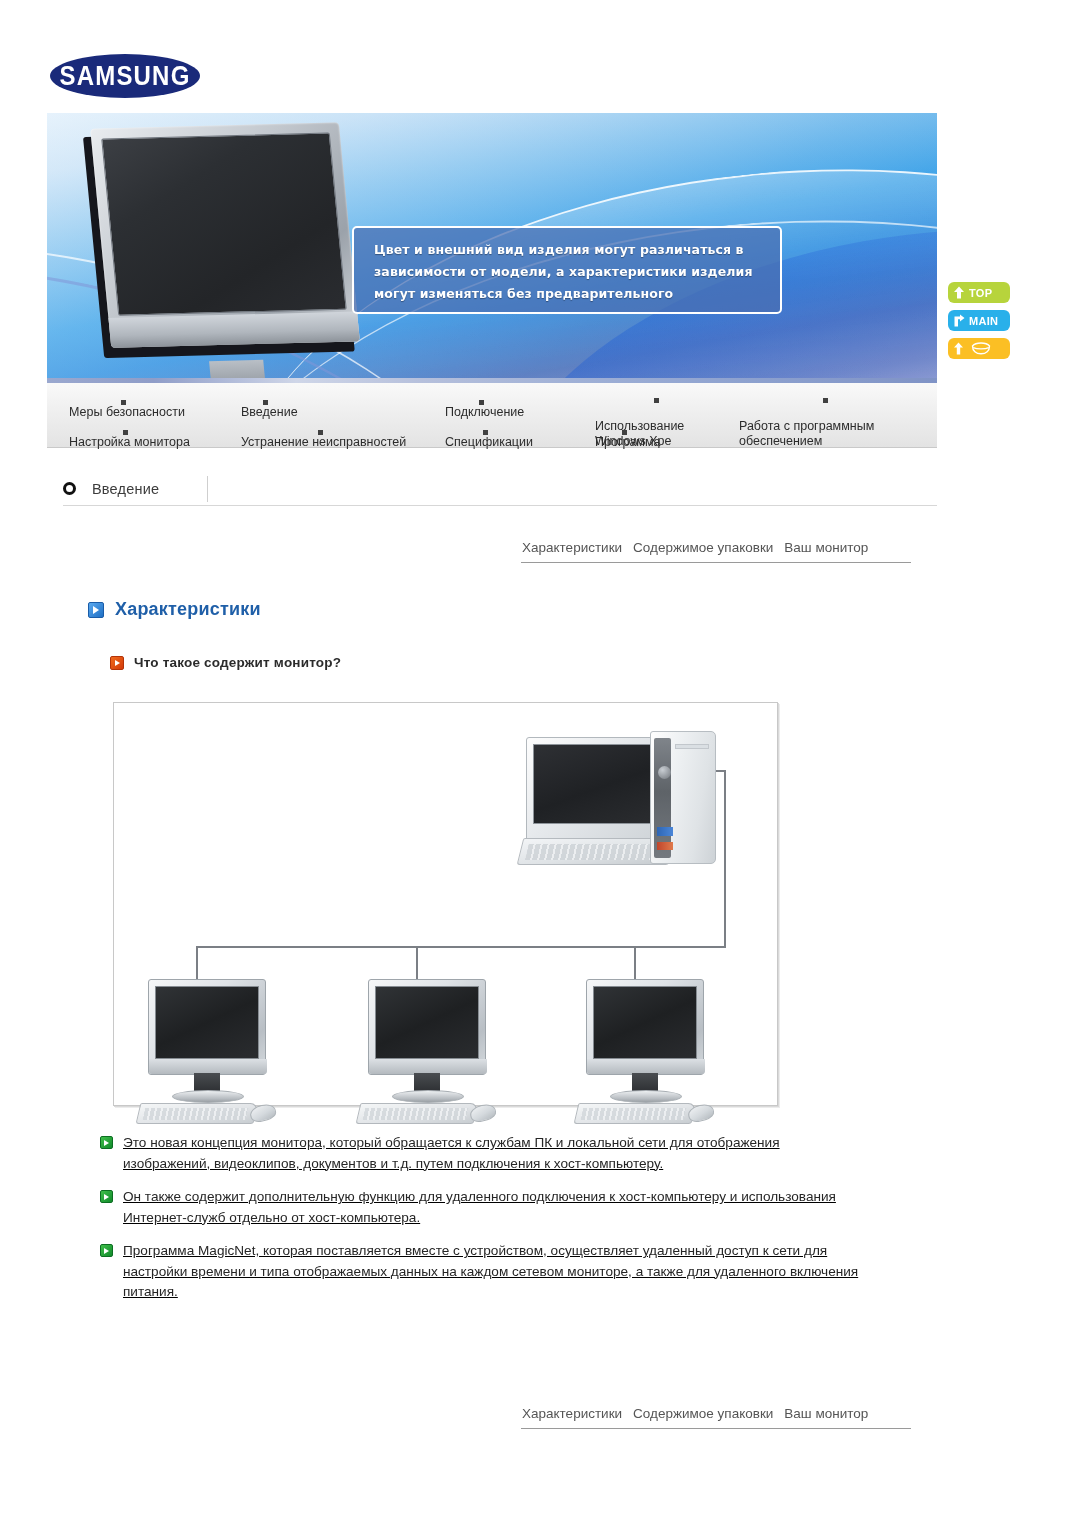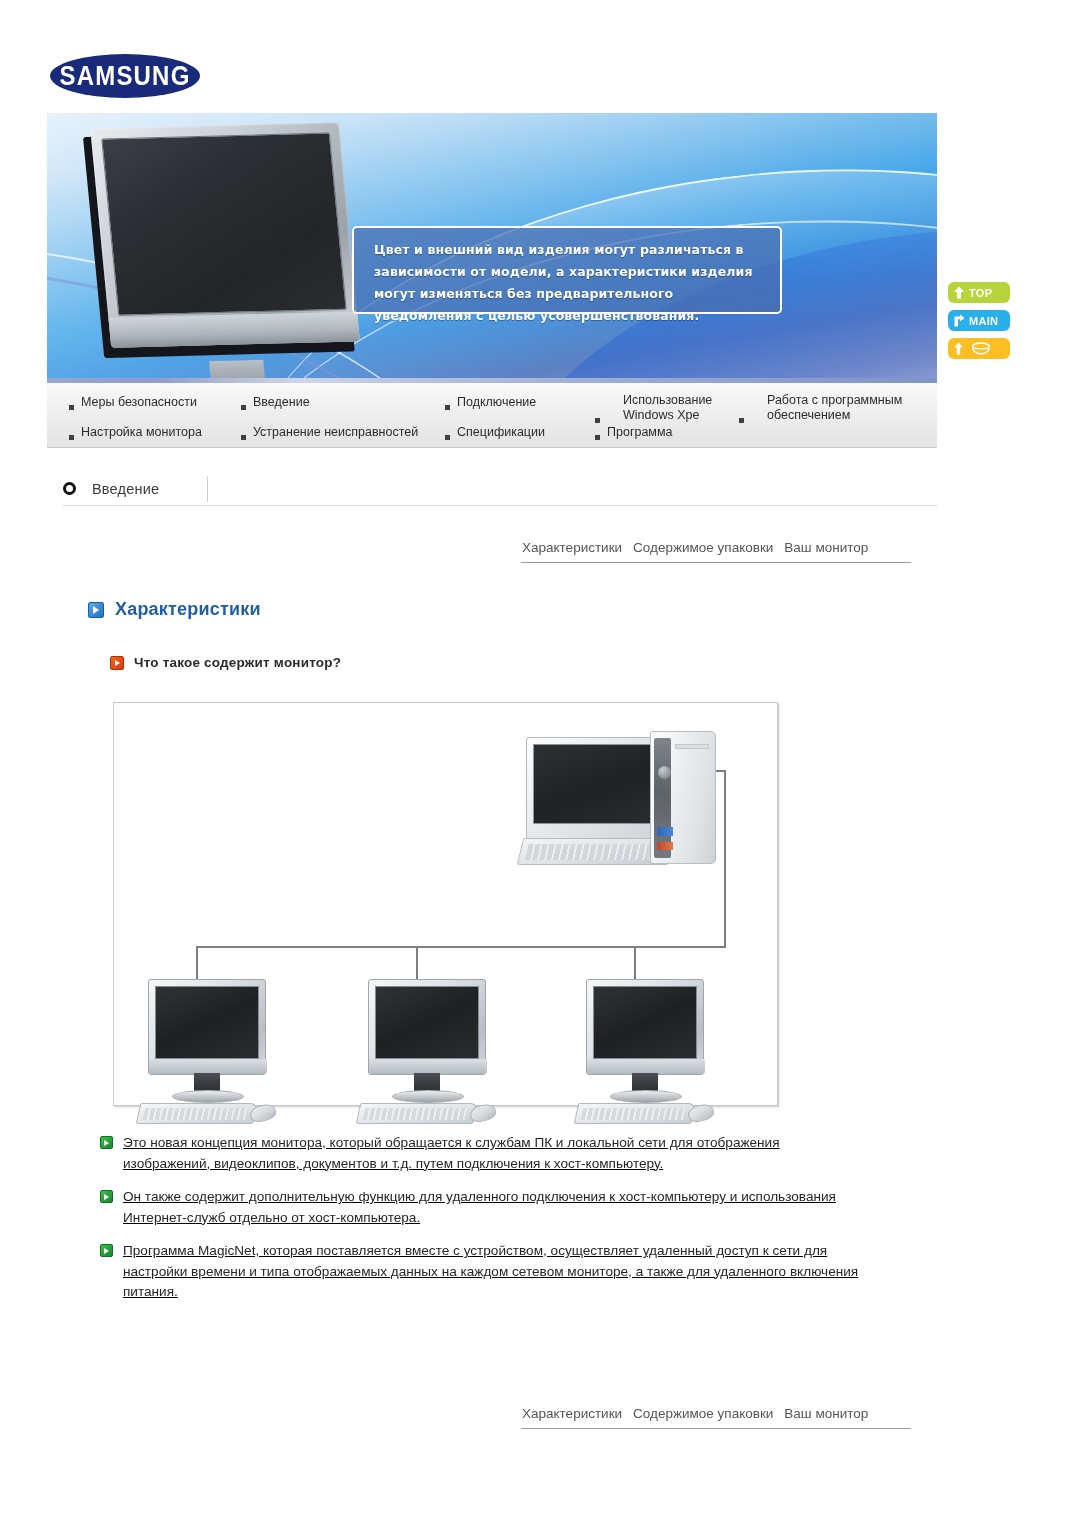--- a/index.html
+++ b/index.html
@@ -200,25 +200,26 @@
     background: linear-gradient(90deg, #9aa8cf 0%, #8f9dc8 12%, #cfd6e8 28%, #b6c0dc 42%, #9fb0d6 60%, #8ea2cf 78%, #7f93c6 100%);
   }
   .menu-grid {
     position: absolute;
     left: 0; top: 7px;
     width: 890px; height: 62px;
   }
   .menu-item {
     position: absolute;
     display: flex;
-    align-items: flex-end;
+    align-items: center;
     font-size: 12.5px;
     color: #2c2c2c;
     line-height: 15px;
     white-space: nowrap;
+    flex-direction: column;
   }
   .menu-item .bullet {
     width: 5px; height: 5px;
     background: #404040;
     margin-right: 7px;
     margin-top: 5px;
     flex: none;
   }
   .menu-item.two-line { white-space: normal; width: 150px; gap: 16px; }
 
@@ -496,21 +497,20 @@
         <div class="hero-screen"></div>
         <div class="hero-chin"></div>
       </div>
       <div class="hero-stand"></div>
     </div>
 
     <div class="callout">
       <p>Цвет и внешний вид изделия могут различаться в</p>
       <p>зависимости от модели, а характеристики изделия</p>
       <p>могут изменяться без предварительного</p>
-      <p>уведомления с целью усовершенствования.</p>
     </div>
   </div>
 
   <div class="side-buttons">
     <div class="sbtn sbtn-top">
       <svg width="12" height="13" viewBox="0 0 12 13">
         <path d="M6 0.5 L11 6 L8 6 L8 12.5 L4 12.5 L4 6 L1 6 Z" fill="#ffffff"></path>
       </svg>
       <span>TOP</span>
     </div>

